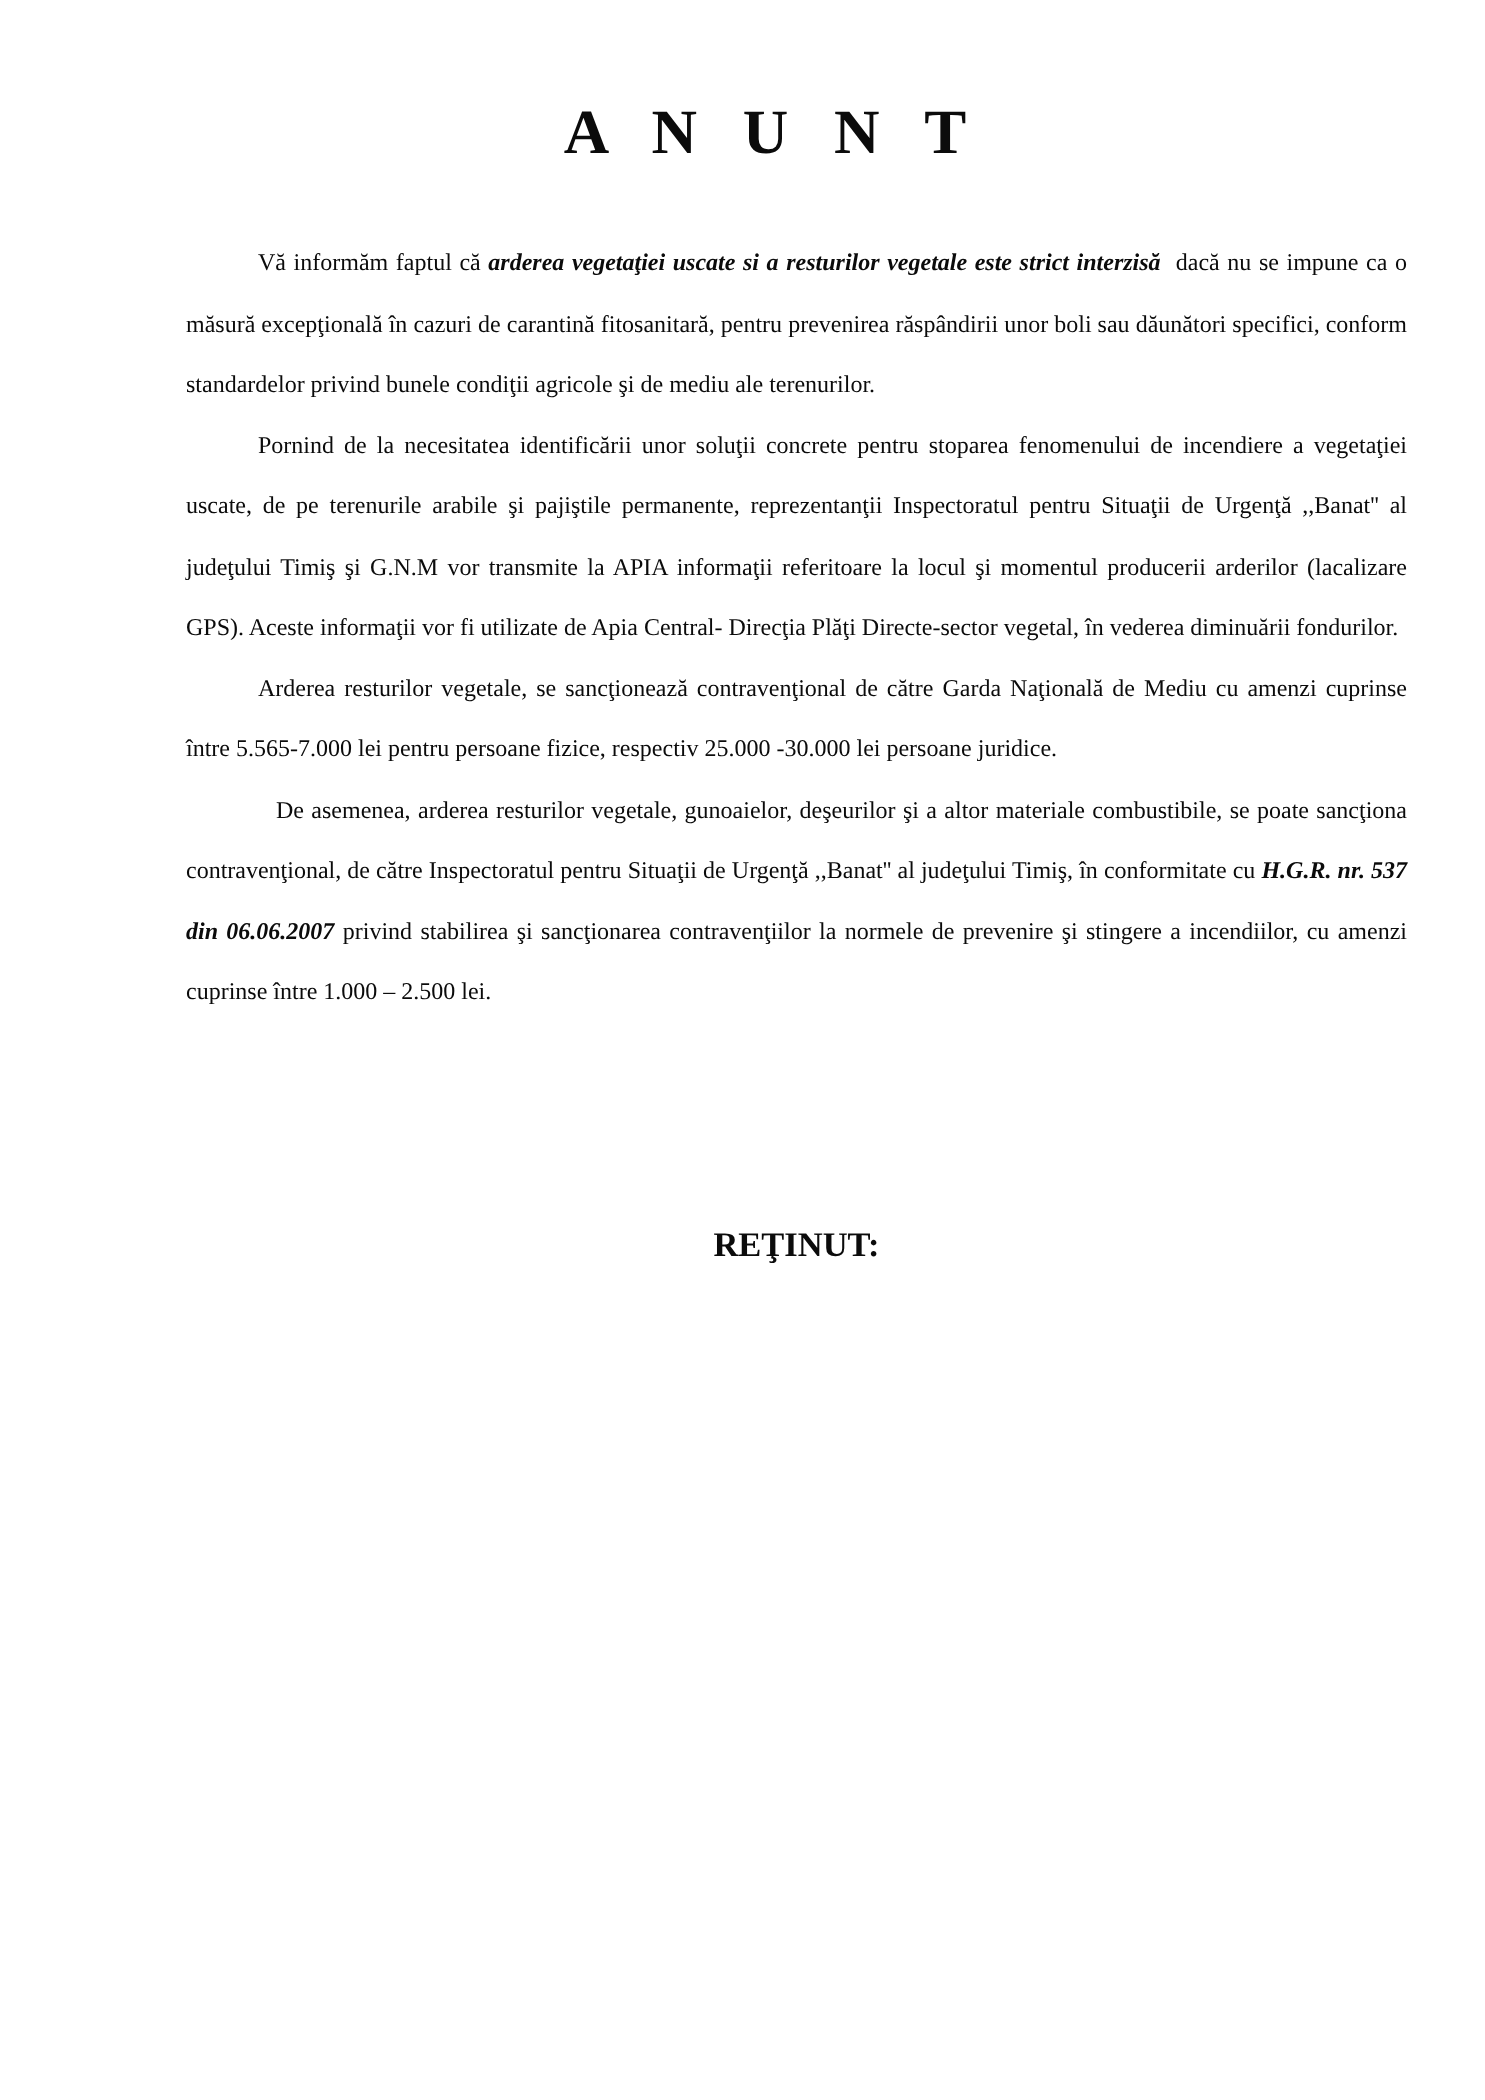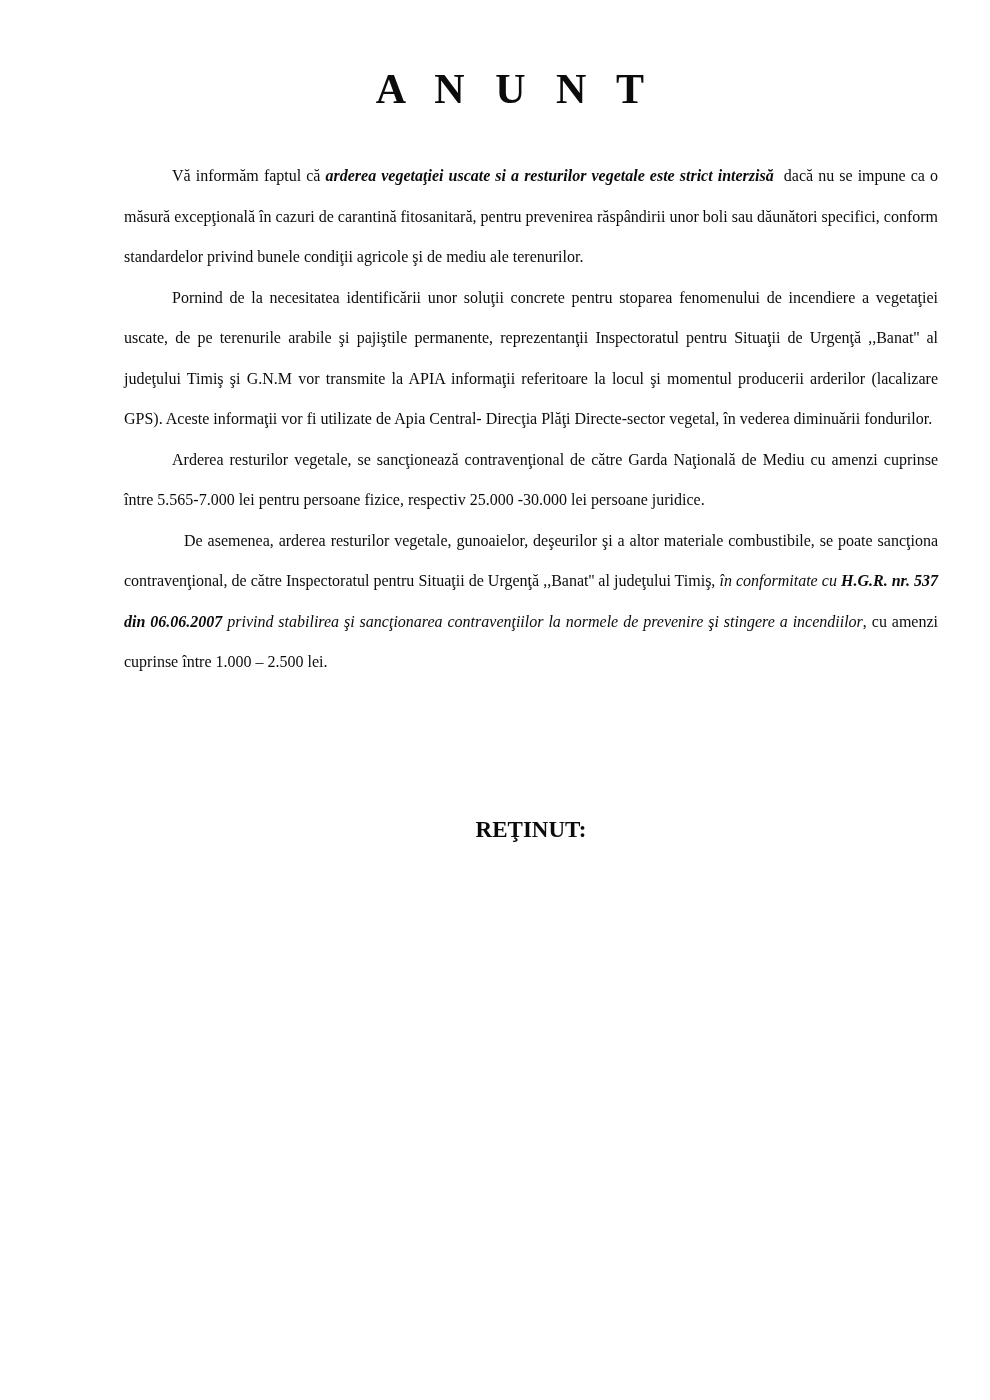--- a/index.html
+++ b/index.html
@@ -33,21 +33,21 @@
   }
   .para {
     margin: 0;
     font-size: 16px;
     line-height: 40.5px;
     text-align: justify;
     text-indent: 48px;
   }
   .para.indent-lg { text-indent: 60px; }
   .b  { font-weight: normal; }
-  .i  { font-style: italic; }
+  .i  { }
   .bi { font-weight: bold; font-style: italic; }
   .reminder-heading {
     margin: 125px 0 0 0;
     text-align: center;
     font-size: 23px;
     font-weight: bold;
     line-height: 44px;
   }
   .slogan {
     margin: 8px 0 0 0;

